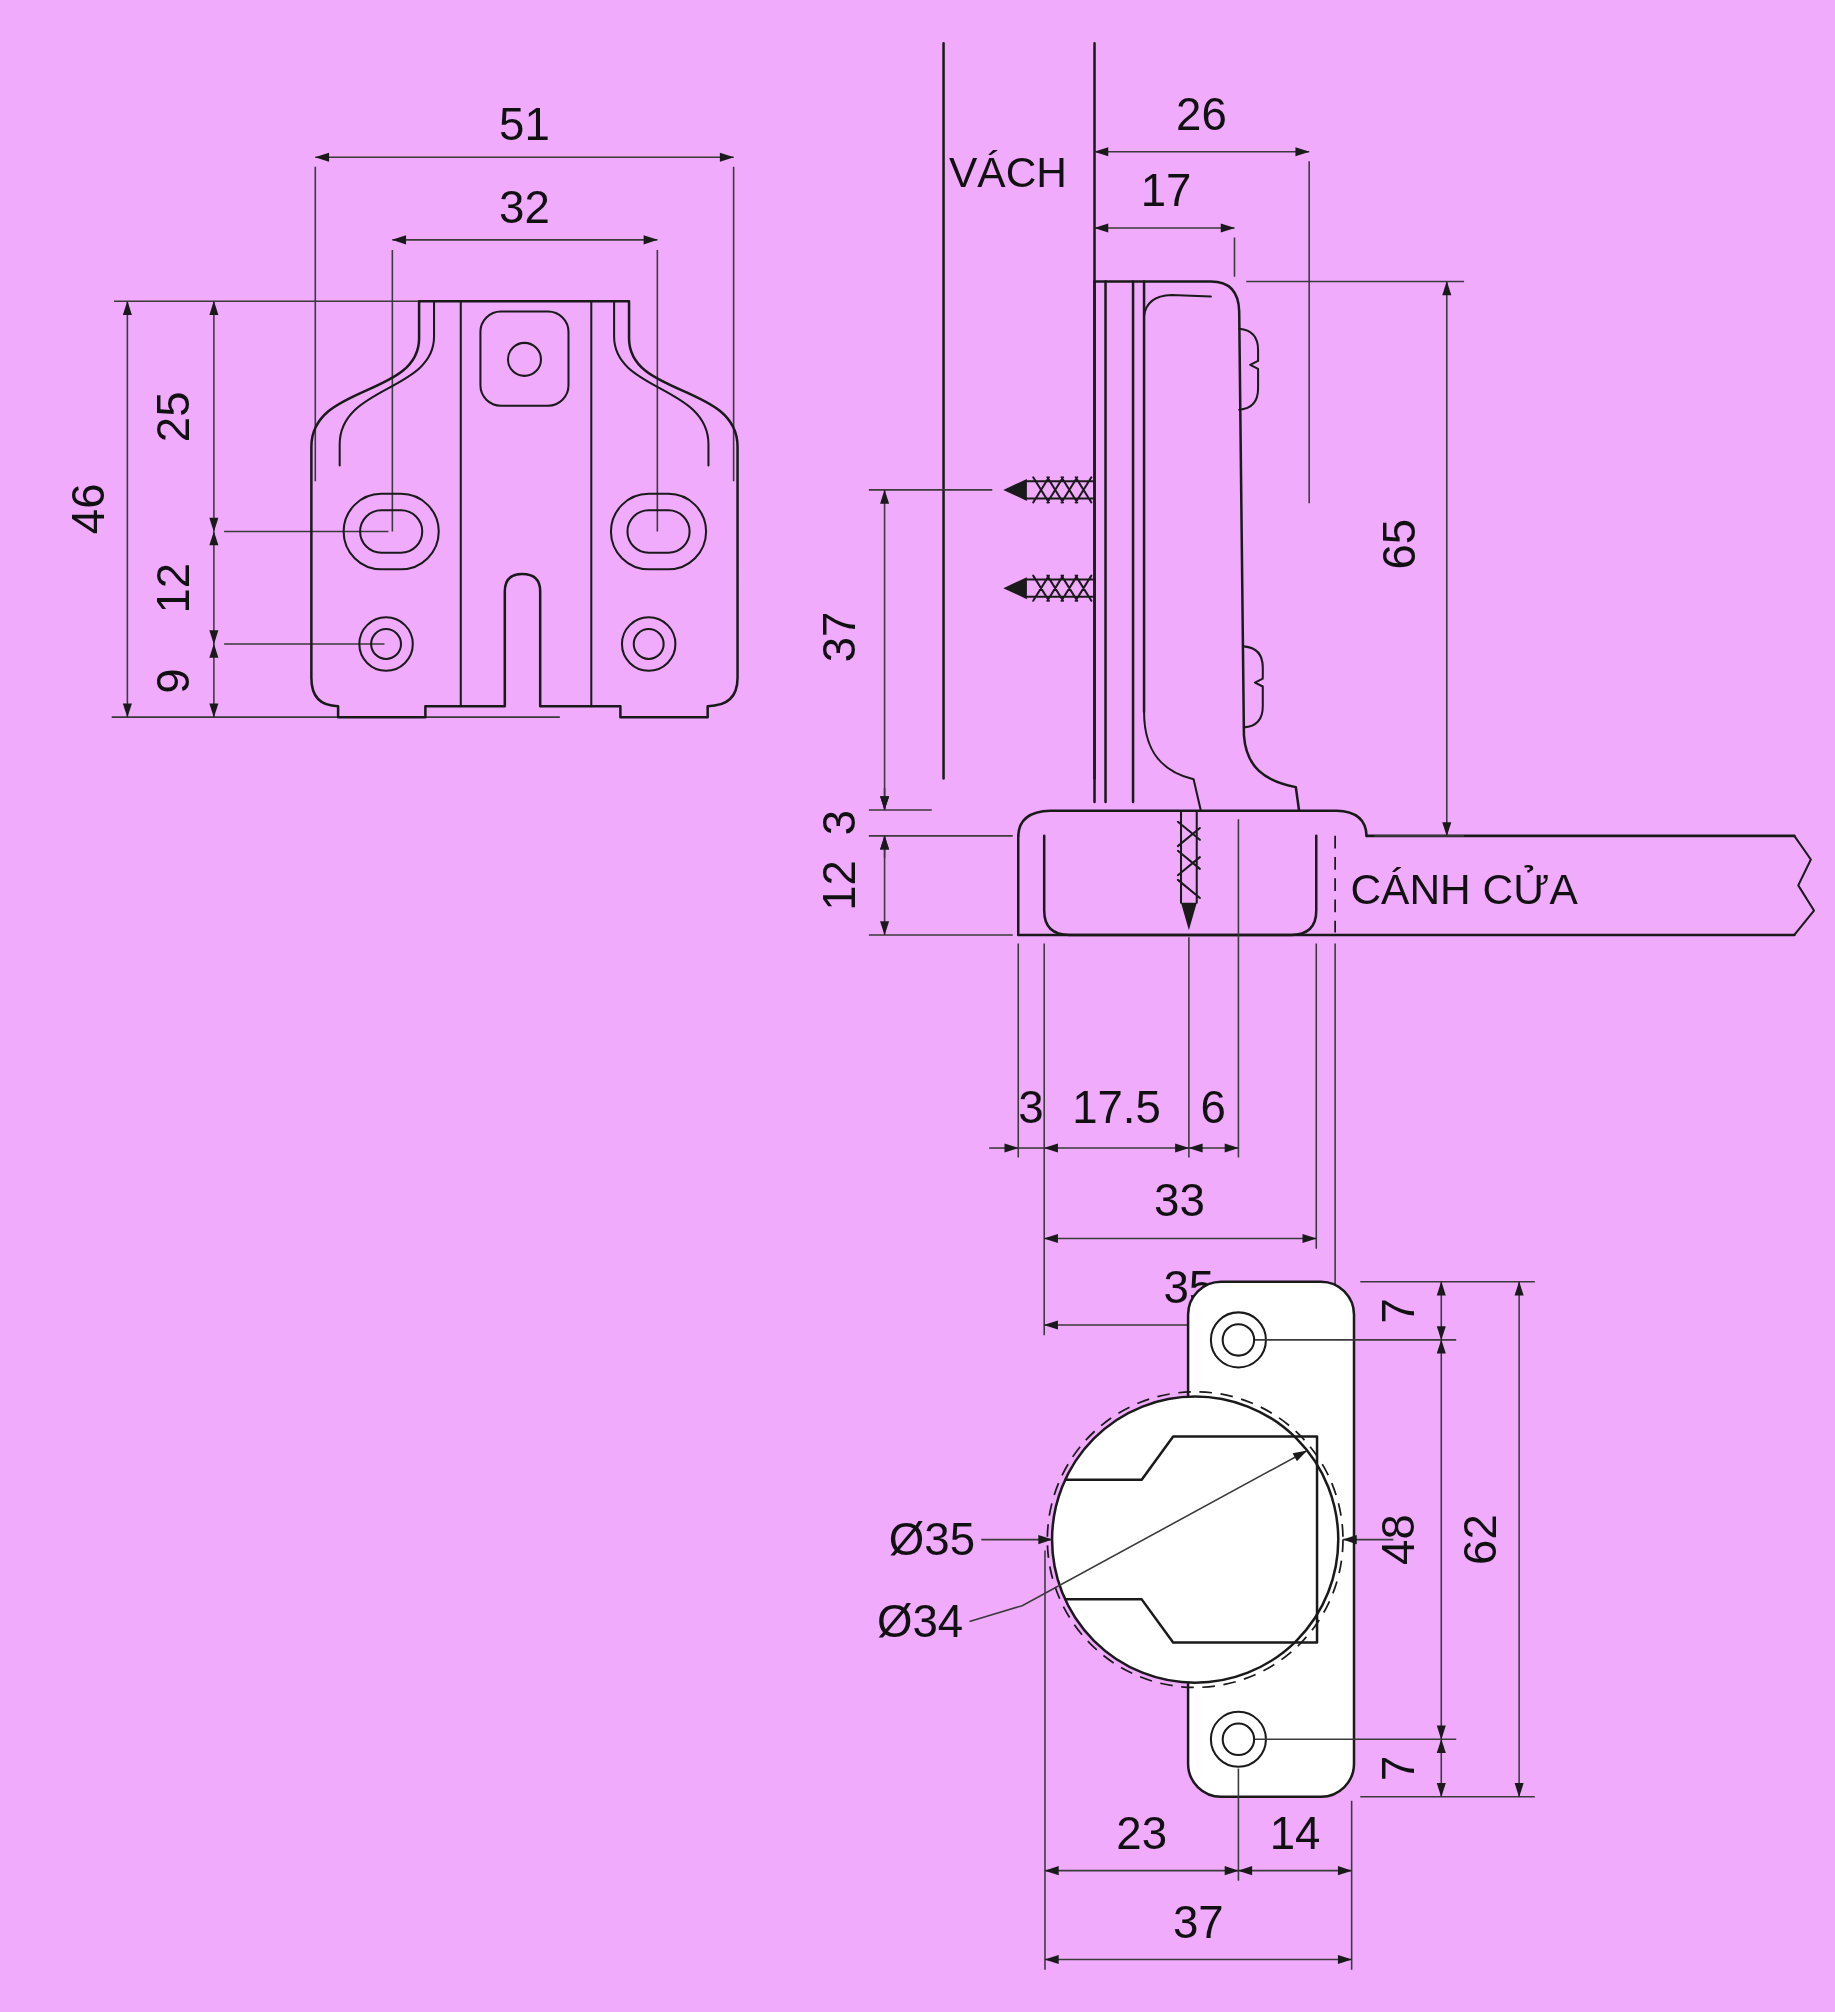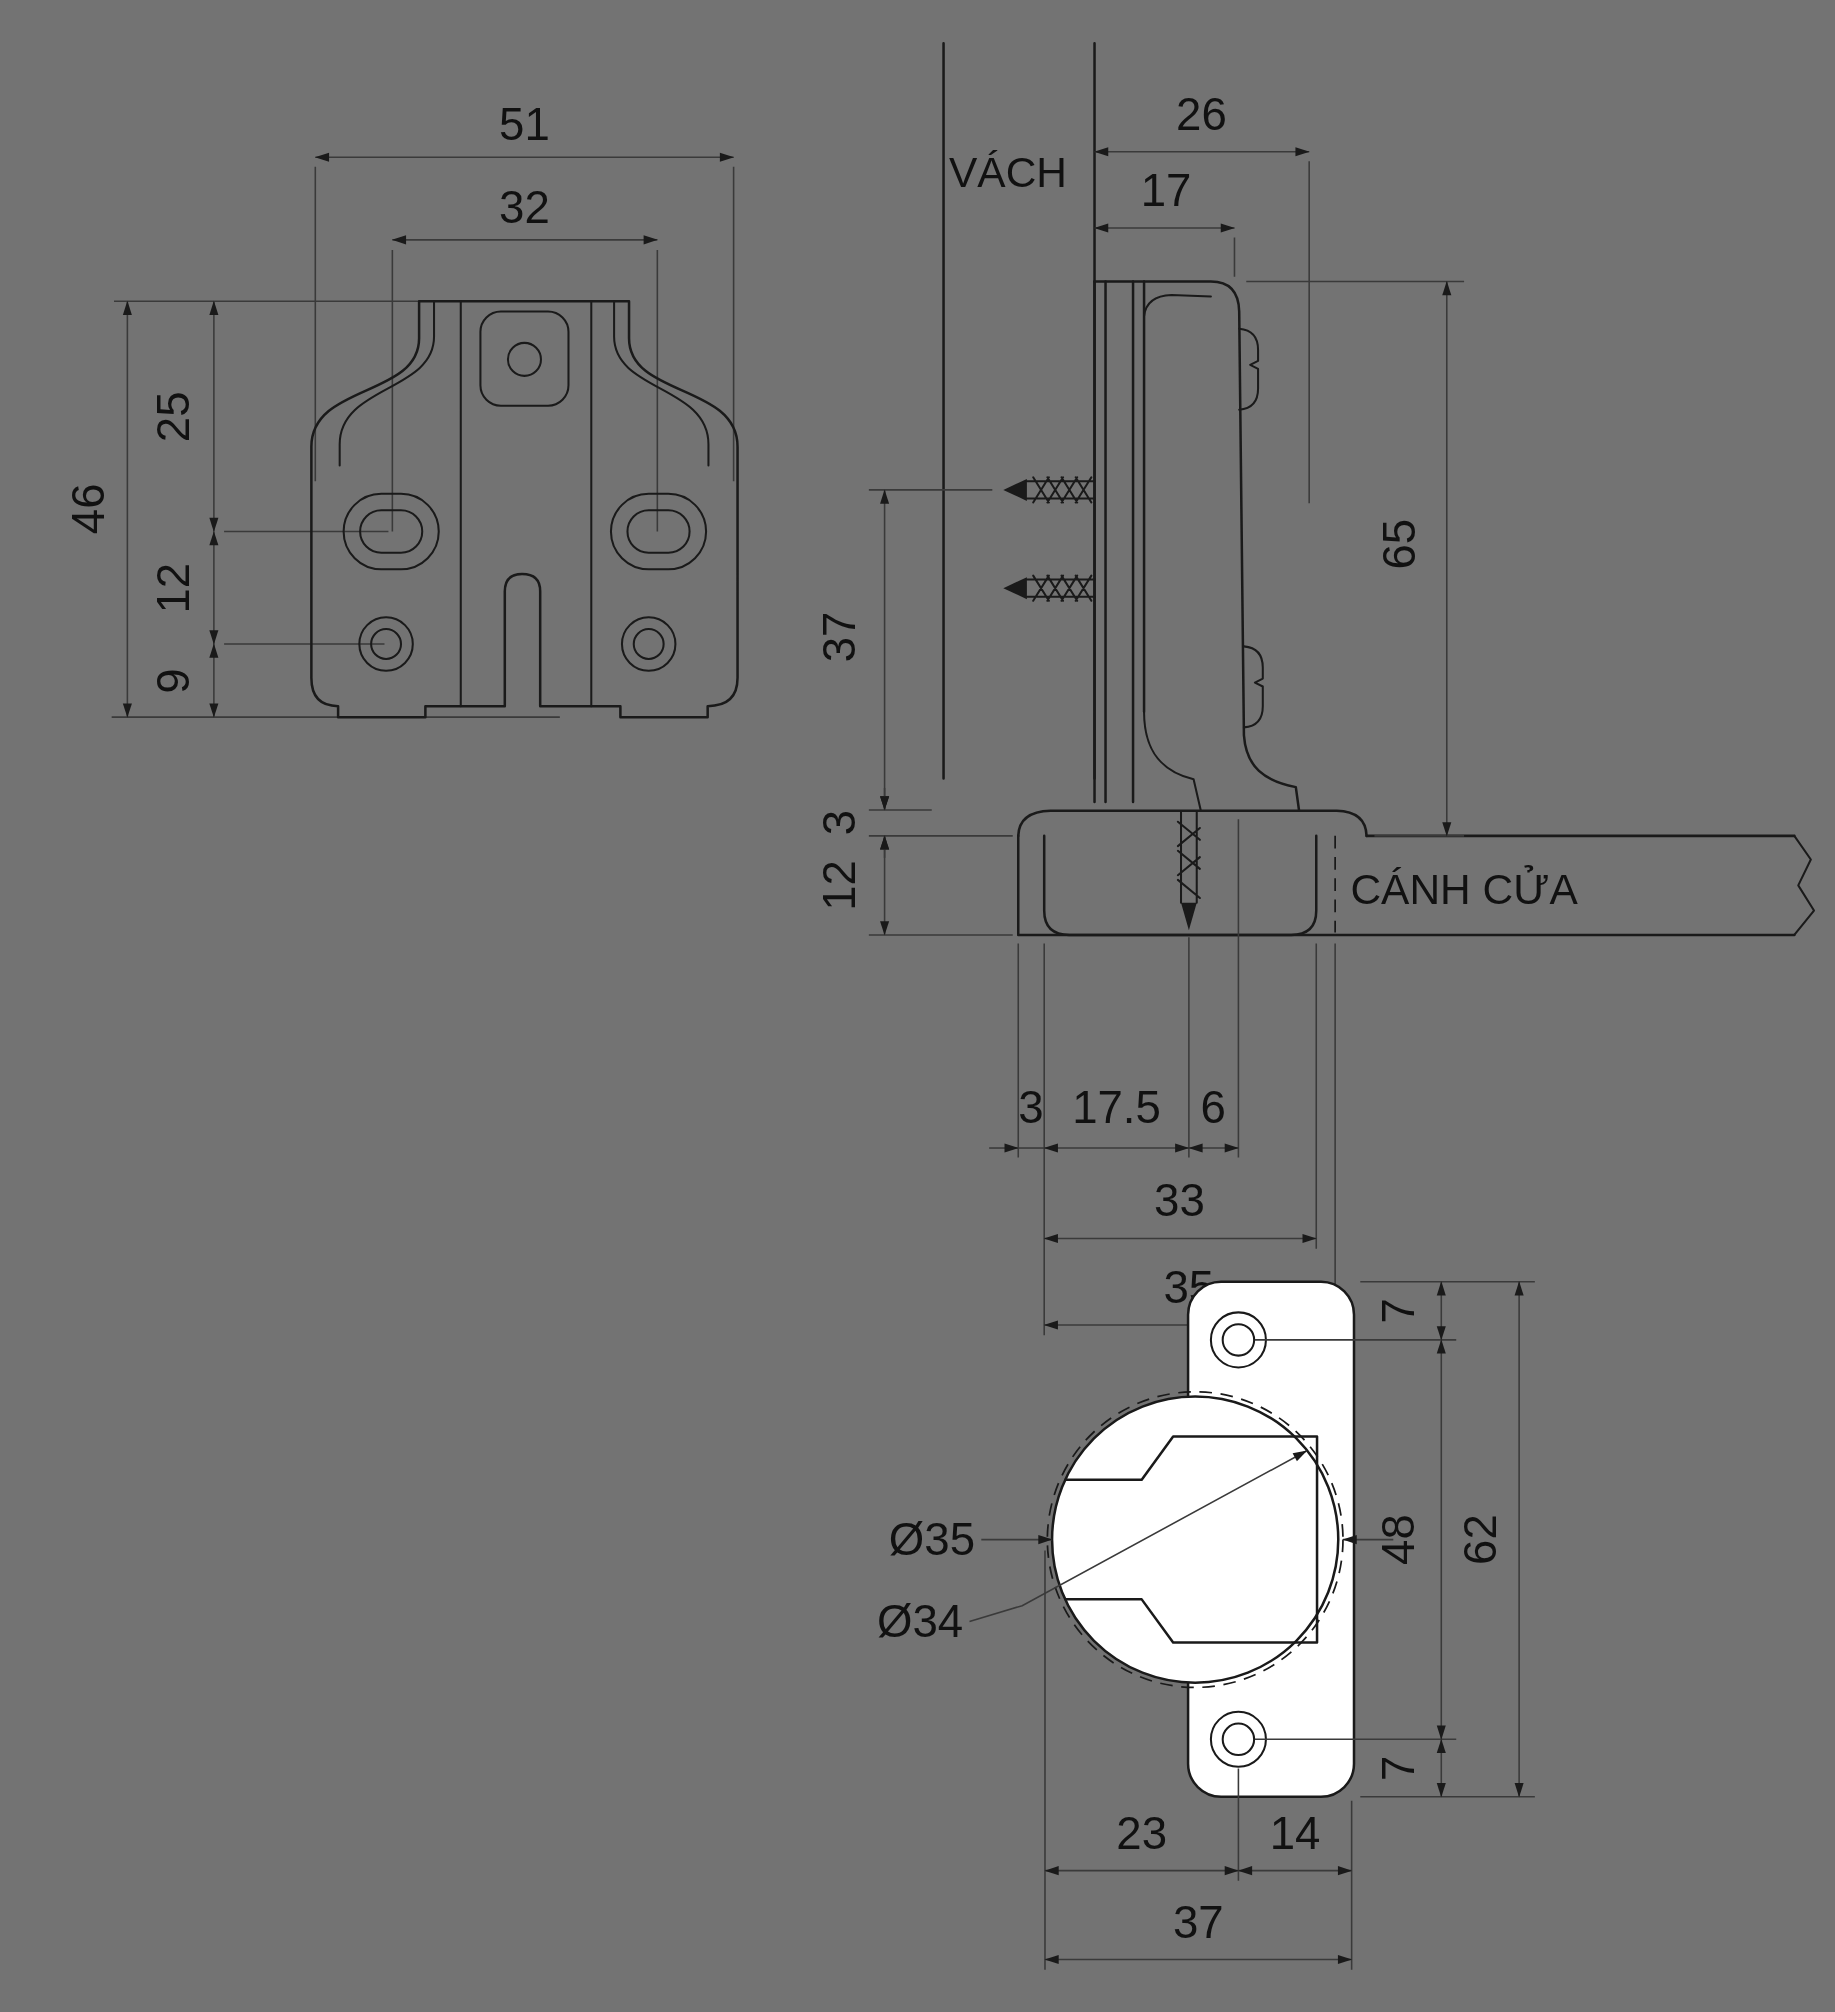--- a/index.html
+++ b/index.html
@@ -1,16 +1,16 @@
 <!DOCTYPE html>
 <html style="font-size:12.6px"><head>
 <meta charset="utf-8">
 <style>
   html,body{margin:0;padding:0;background:#ffffff;}
-  .stage{width:1836px;height:2013px;background:#737373;position:relative;font-family:"Liberation Sans",sans-serif;text-align:right;}
+  .stage{width:1836px;height:2013px;background:#f0abfc;position:relative;font-family:"Liberation Sans",sans-serif;text-align:right;}
   svg{display:block;}
   .obj{stroke:#1a1a1a;stroke-width:3.2;fill:none;stroke-linecap:round;stroke-linejoin:round;}
   .obj2{stroke:#1a1a1a;stroke-width:2.6;fill:none;stroke-linecap:round;stroke-linejoin:round;}
   .objw{stroke:#1a1a1a;stroke-width:3.2;fill:#ffffff;}
   .dash{stroke:#1a1a1a;stroke-width:2.2;fill:none;stroke-dasharray:16 11;}
   .dim{stroke:#3a3a3a;stroke-width:2;fill:none;}
   .tip{fill:#1a1a1a;stroke:none;}
   text.dtx{font-size:58px;fill:#111;font-family:"Liberation Sans",sans-serif;}
   text.ltx{font-size:54px;fill:#111;font-family:"Liberation Sans",sans-serif;}
 </style>

